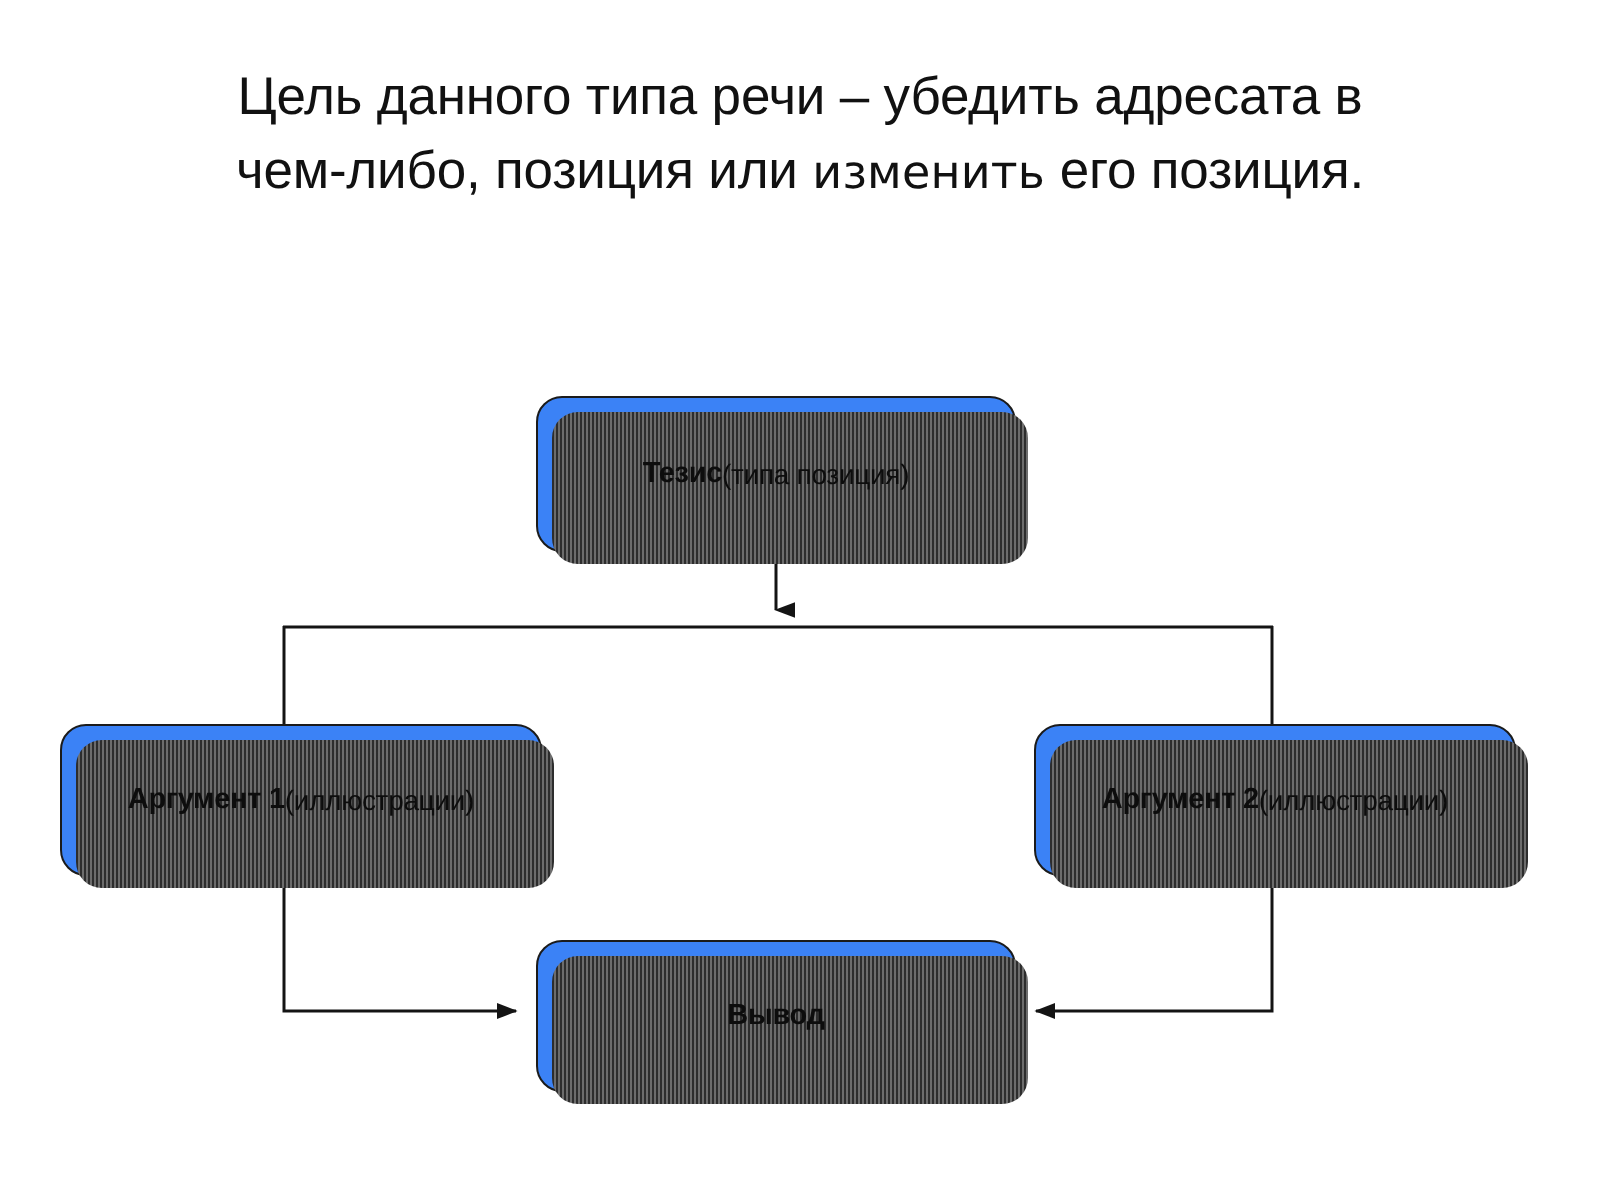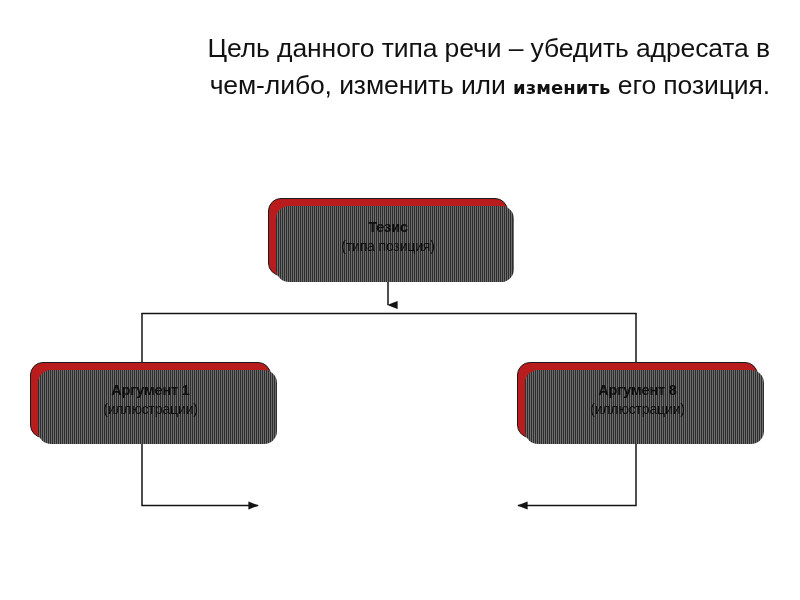--- a/index.html
+++ b/index.html
@@ -27,27 +27,25 @@
     text-align: center;
     font-size: 26.5px;
     line-height: 37px;
     letter-spacing: -0.1px;
     color: #111111;
     font-weight: 400;
   }
   #slide-title .ln {
     display: block;
     white-space: nowrap;
-    text-align: right;
   }
   #slide-title .emph {
     font-family: "DejaVu Sans", "Liberation Sans", sans-serif;
-    font-size: 18px;
+    font-size: 23px;
     letter-spacing: 0.1px;
-    font-weight: bold;
   }
 
   
   #diagram {
     position: absolute;
     left: 0;
     top: 0;
     width: 800px;
     height: 600px;
   }
@@ -57,25 +55,25 @@
     top: 0;
     width: 800px;
     height: 600px;
     pointer-events: none;
   }
 
   
   .node {
     position: absolute;
     box-sizing: border-box;
-    background: #b91c1c;
+    background: #3b82f6;
     border: 1.4px solid #1b1b1b;
     border-radius: 13px;
     display: flex;
-    flex-direction: column;
+    flex-direction: row;
     align-items: center;
     justify-content: center;
     text-align: center;
     z-index: 3;
   }
   
   .node::after {
     content: "";
     position: absolute;
     left: 7px;
@@ -106,21 +104,21 @@
   #node-thesis   { left: 268px; top: 198px; width: 240px; height: 78px; }
   #node-arg1     { left: 30px;  top: 362px; width: 241px; height: 76px; }
   #node-arg2     { left: 517px; top: 362px; width: 241px; height: 76px; }
   #node-conclusion { left: 268px; top: 470px; width: 240px; height: 76px; }
 </style>
 </head>
 <body>
 
 <div id="slide-title">
   <span class="ln">Цель данного типа речи – убедить адресата в</span>
-  <span class="ln"><span>чем-либо, изменить или </span><span class="emph">изменить</span><span> его позиция.</span></span>
+  <span class="ln"><span>чем-либо, позиция или </span><span class="emph">изменить</span><span> его позиция.</span></span>
 </div>
 
 <div id="diagram">
 
   <svg id="connector-layer" viewBox="0 0 800 600">
     <defs>
       <marker id="arrow-down" markerWidth="9" markerHeight="11" refX="4.2" refY="9.6" orient="auto" markerUnits="userSpaceOnUse">
         <path d="M0.3,0 L8.1,0 L4.2,10.4 Z" fill="#141414"></path>
       </marker>
       <marker id="arrow-right" markerWidth="11" markerHeight="9" refX="9.6" refY="4.3" orient="auto" markerUnits="userSpaceOnUse">
@@ -148,18 +146,21 @@
     <span class="title-line">Тезис</span>
     <span class="sub-line">(типа позиция)</span>
   </div>
 
   <div class="node" id="node-arg1">
     <span class="title-line">Аргумент 1</span>
     <span class="sub-line">(иллюстрации)</span>
   </div>
 
   <div class="node" id="node-arg2">
-    <span class="title-line">Аргумент 8</span>
+    <span class="title-line">Аргумент 2</span>
     <span class="sub-line">(иллюстрации)</span>
   </div>
 
+  <div class="node" id="node-conclusion">
+    <span class="title-line">Вывод</span>
+  </div>
 
 </div>
 
 </body></html>

